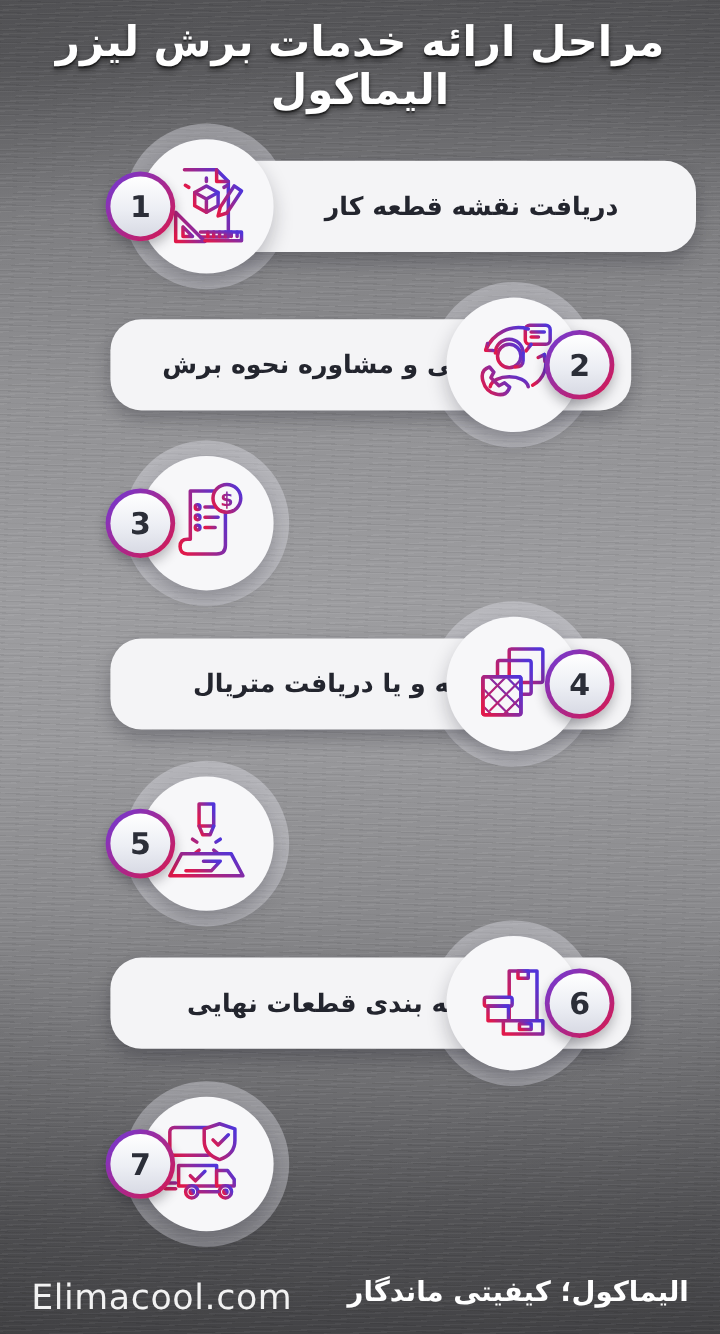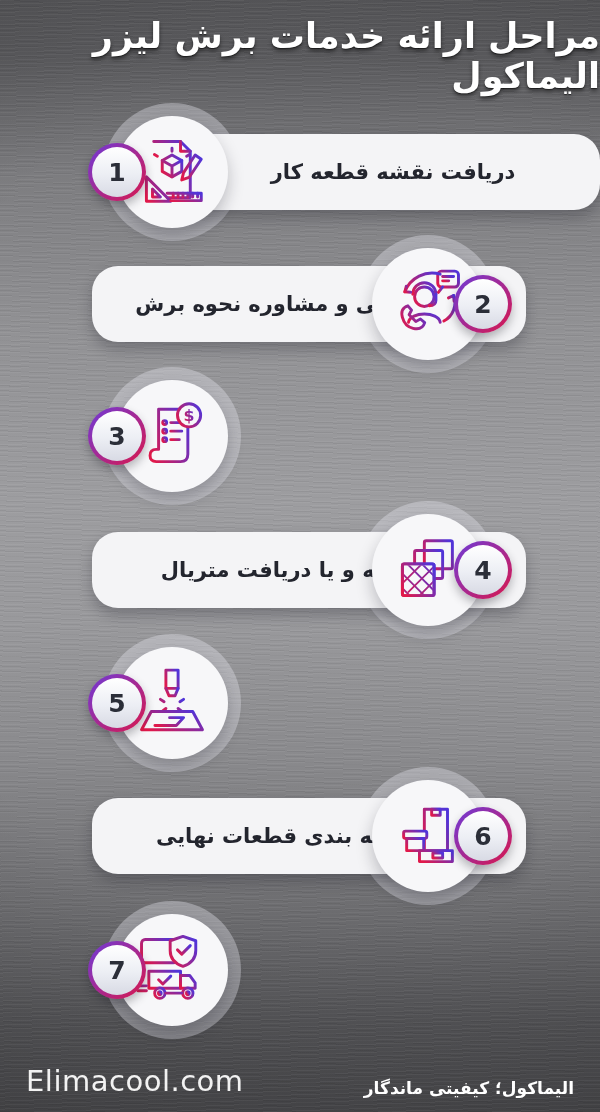--- a/index.html
+++ b/index.html
@@ -8,21 +8,21 @@
     font-family:"DejaVu Sans",sans-serif;
     background:
       repeating-linear-gradient(178deg, rgba(255,255,255,0.05) 0 1px, rgba(255,255,255,0) 1px 4px),
       repeating-linear-gradient(3deg, rgba(0,0,0,0.06) 0 1px, rgba(0,0,0,0) 1px 5px),
       linear-gradient(180deg,#565659 0%,#5a5a5d 5%,#7d7d80 16%,#929295 30%,#9d9da0 45%,#99999c 56%,#8a8a8d 68%,#6c6c6f 82%,#535356 92%,#48484b 100%);
   }
   .vignette{position:absolute;inset:0;pointer-events:none;
     background:radial-gradient(120% 70% at 50% 45%, rgba(0,0,0,0) 55%, rgba(0,0,0,0.14) 100%);}
   .title{
     position:absolute;top:16px;left:0;width:100%;margin:0;
-    direction:rtl;color:#fff;font-size:35px;font-weight:bold;
+    text-align:center;direction:rtl;color:#fff;font-size:35px;font-weight:bold;
     text-shadow:0 3px 4px rgba(0,0,0,0.45), 0 1px 1px rgba(0,0,0,0.5);
   }
   .row{position:absolute;left:0;width:600px;height:132px;}
   .halo{position:absolute;width:138px;height:138px;border-radius:50%;
     background:rgba(230,230,236,0.38);top:-3px;z-index:1;}
   .pill{position:absolute;top:28px;width:358px;height:76px;border-radius:26px;
     background:#f4f4f6;box-shadow:0 7px 14px rgba(25,25,35,0.28);z-index:2;
     display:flex;align-items:center;justify-content:center;}
   .pill span{direction:rtl;font-size:21px;font-weight:bold;color:#23252e;white-space:nowrap;}
   .icon-circle{position:absolute;top:10px;width:112px;height:112px;border-radius:50%;
@@ -34,30 +34,30 @@
     padding:0;z-index:4;display:flex;align-items:center;justify-content:center;
     box-shadow:0 5px 10px rgba(25,25,35,0.3);}
   .badge-inner{width:50px;height:50px;border-radius:50%;
     background:linear-gradient(180deg,#ffffff 0%,#eceef4 55%,#d8dae4 100%);
     display:flex;align-items:center;justify-content:center;
     font-size:25px;font-weight:600;color:#2b2e38;}
   
   .row-left .halo{left:103px;}
   .row-left .icon-circle{left:116px;}
   .row-left .badge{left:88px;}
-  .row-left .pill{left:150px;padding-left:64px;padding-right:28px;}
+  .row-left .pill{left:150px;padding-left:64px;padding-right:8px;}
   
   .row-right .halo{left:359px;}
   .row-right .icon-circle{left:372px;}
   .row-right .badge{left:454px;}
   .row-right .pill{left:92px;padding-right:64px;padding-left:12px;}
   .footer{position:absolute;left:0;bottom:14px;width:600px;box-sizing:border-box;
-    padding:0 26px;display:flex;justify-content:space-between;align-items:flex-end;}
+    padding:0 26px;display:flex;justify-content:space-between;align-items:flex-start;}
   .site{color:#f2f2f2;font-size:29px;letter-spacing:0.5px;}
-  .slogan{color:#ffffff;font-size:17px;font-weight:bold;direction:rtl;}
+  .slogan{color:#ffffff;font-size:23px;font-weight:bold;direction:rtl;}
 </style>
 </head>
 <body>
 
 <div class="canvas">
   <div class="vignette"></div>
 
   <h1 class="title">مراحل ارائه خدمات برش لیزر الیماکول</h1>
 
   <section class="row row-left" style="top:106px">

